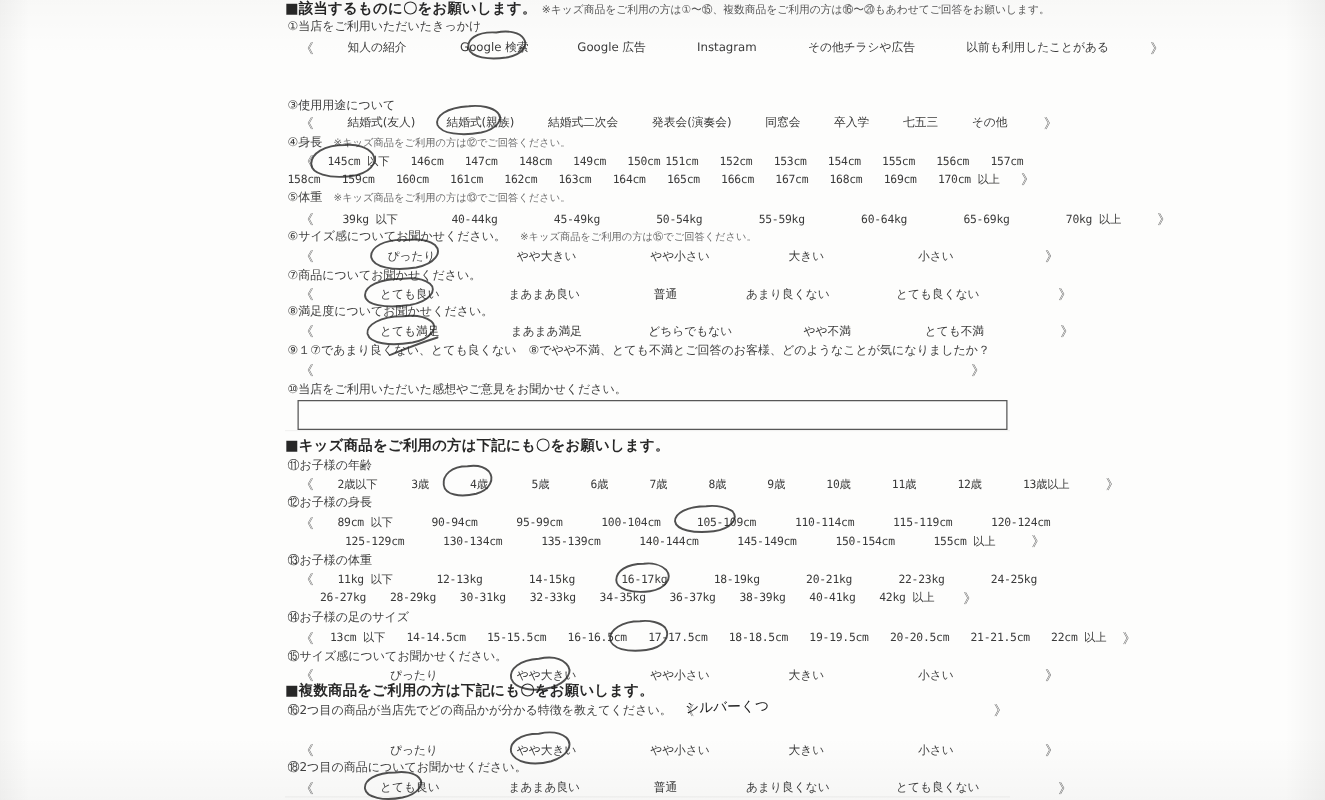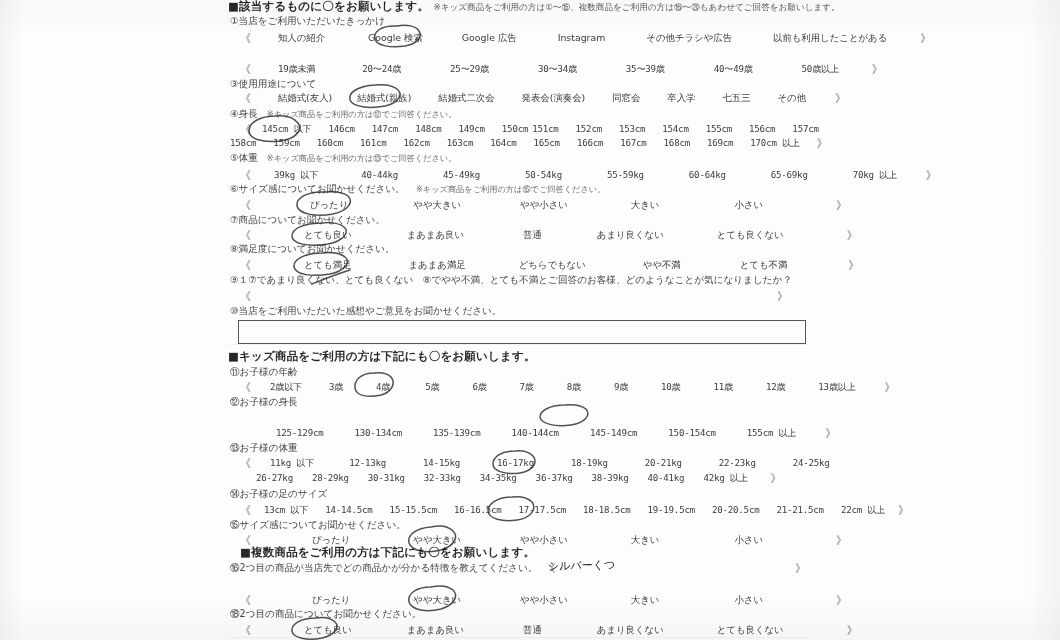--- a/index.html
+++ b/index.html
@@ -132,31 +132,20 @@
     <span class="opt" style="margin-left:38px;">その他チラシや広告</span>
     <span class="opt" style="margin-left:38px;">以前も利用したことがある</span>
     <span class="brk" style="margin-left:30px;">》</span>
   </div>
   <div class="mark" style="left:371px; top:23px;">
     <svg width="56" height="26">
         <path d="M26,3 C10,2 2,9 4,16 C6,23 20,25 34,23 C46,21 52,14 48,8 C45,3 36,1 26,3 Z"></path>
       </svg>
   </div>
 
-  <div class="optrow" style="left:240px; top:62px;">
-    <span class="brk">《</span>
-    <span class="opt num" style="margin-left:24px;">19歳未満</span>
-    <span class="opt num" style="margin-left:44px;">20〜24歳</span>
-    <span class="opt num" style="margin-left:46px;">25〜29歳</span>
-    <span class="opt num" style="margin-left:46px;">30〜34歳</span>
-    <span class="opt num" style="margin-left:46px;">35〜39歳</span>
-    <span class="opt num" style="margin-left:46px;">40〜49歳</span>
-    <span class="opt num" style="margin-left:46px;">50歳以上</span>
-    <span class="brk" style="margin-left:30px;">》</span>
-  </div>
 
   <div class="q" style="left:230px; top:78px;">
     <span>③</span><span>使用用途について</span>
   </div>
   <div class="optrow" style="left:240px; top:91px;">
     <span class="brk">《</span>
     <span class="opt" style="margin-left:24px;">結婚式(友人)</span>
     <span class="opt" style="margin-left:22px;">結婚式(親族)</span>
     <span class="opt" style="margin-left:24px;">結婚式二次会</span>
     <span class="opt" style="margin-left:24px;">発表会(演奏会)</span>
@@ -330,20 +319,31 @@
   </div>
   <div class="mark" style="left:352px; top:371px;">
     <svg width="46" height="28">
         <path d="M22,2 C9,2 2,9 3,17 C4,25 16,27 29,24 C40,21 44,12 39,6 C35,2 29,1 22,2 Z"></path>
       </svg>
   </div>
 
   <div class="q" style="left:230px; top:396px;">
     <span>⑫</span><span>お子様の身長</span>
   </div>
+  <div class="optrow" style="left:240px; top:411px;">
+    <span class="brk">《</span>
+    <span class="opt num" style="margin-left:16px;">89cm 以下</span>
+    <span class="opt num" style="margin-left:28px;">90-94cm</span>
+    <span class="opt num" style="margin-left:28px;">95-99cm</span>
+    <span class="opt num" style="margin-left:28px;">100-104cm</span>
+    <span class="opt num" style="margin-left:26px;">105-109cm</span>
+    <span class="opt num" style="margin-left:28px;">110-114cm</span>
+    <span class="opt num" style="margin-left:28px;">115-119cm</span>
+    <span class="opt num" style="margin-left:28px;">120-124cm</span>
+  </div>
   <div class="optrow" style="left:276px; top:426px;">
     <span class="opt num">125-129cm</span>
     <span class="opt num" style="margin-left:28px;">130-134cm</span>
     <span class="opt num" style="margin-left:28px;">135-139cm</span>
     <span class="opt num" style="margin-left:28px;">140-144cm</span>
     <span class="opt num" style="margin-left:28px;">145-149cm</span>
     <span class="opt num" style="margin-left:28px;">150-154cm</span>
     <span class="opt num" style="margin-left:28px;">155cm 以上</span>
     <span class="brk" style="margin-left:26px;">》</span>
   </div>
@@ -419,21 +419,21 @@
     <span class="opt" style="margin-left:60px;">大きい</span>
     <span class="opt" style="margin-left:72px;">小さい</span>
     <span class="brk" style="margin-left:70px;">》</span>
   </div>
   <div class="mark" style="left:405px; top:524px;">
     <svg width="56" height="30">
         <path d="M26,3 C11,4 2,11 4,19 C7,27 21,30 36,26 C49,22 54,13 48,7 C43,2 35,1 26,3 Z"></path>
       </svg>
   </div>
 
-  <div class="hd" style="left:240px; top:545px;">
+  <div class="hd" style="left:228px; top:545px;">
     <span>■複数商品をご利用の方は下記にも〇をお願いします。</span>
   </div>
 
   <div class="q" style="left:230px; top:561px;">
     <span>⑯</span><span>2つ目の商品が当店先でどの商品かが分かる特徴を教えてください。</span>
     <span class="brk" style="margin-left:4px;">《</span>
   </div>
   <div class="hand" style="left:548px; top:558px;">シルバーくつ</div>
   <div class="optrow" style="left:795px; top:561px;">
     <span class="brk">》</span>

